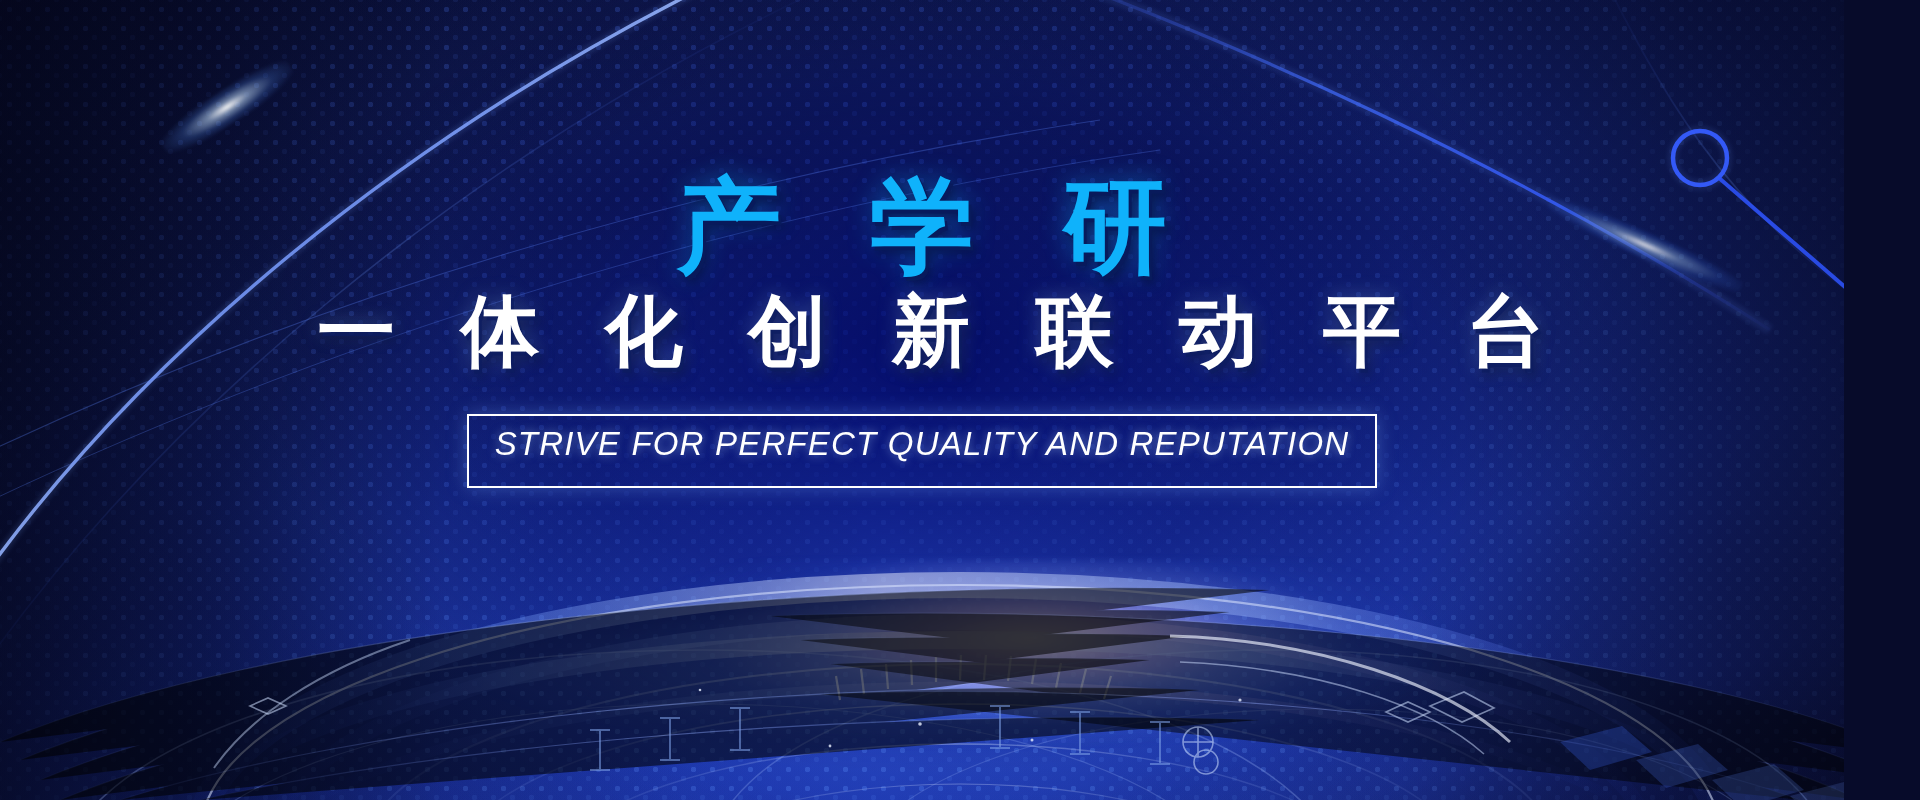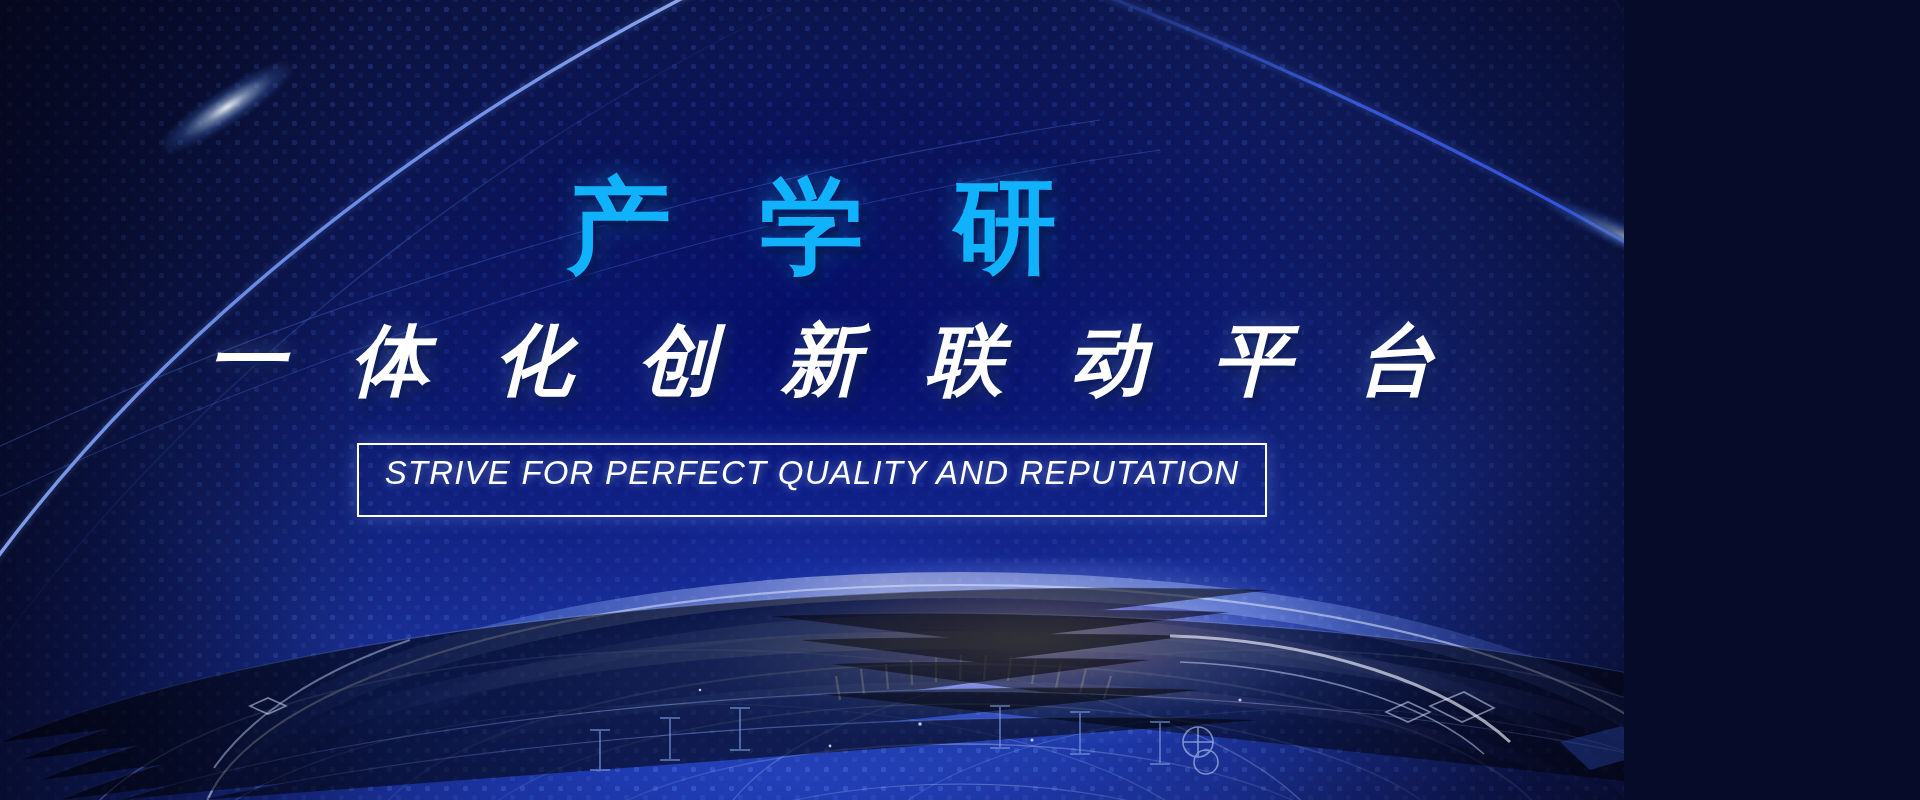--- a/index.html
+++ b/index.html
@@ -1,20 +1,20 @@
 <!DOCTYPE html>
 <html><head>
 <meta charset="utf-8">
 <style>
   * { margin:0; padding:0; box-sizing:border-box; }
   html,body { background:#070b2a; }
 
   #banner {
     position:relative;
-    width:1624px;
+    width:1844px;
     height:800px;
     overflow:hidden;
     font-family:"Liberation Sans", sans-serif;
     background:
       radial-gradient(ellipse 1100px 620px at 52% 74%, rgba(70,120,255,0.55) 0%, rgba(40,80,220,0.30) 38%, rgba(20,40,140,0.05) 70%, rgba(0,0,0,0) 100%),
       radial-gradient(ellipse 980px 700px at 46% 46%, rgba(40,70,210,0.55) 0%, rgba(24,44,150,0.25) 55%, rgba(0,0,0,0) 100%),
       linear-gradient(160deg, #080c2c 0%, #0c1340 22%, #14257e 50%, #1b31a2 72%, #1c2f96 88%, #121c63 100%);
   }
 
   
@@ -66,32 +66,31 @@
     color:#0fb2fb;
     line-height:1.12;
     text-shadow:
        3px 4px 0 rgba(8,26,92,0.95),
        5px 7px 10px rgba(4,10,50,0.6),
        0 0 26px rgba(26,170,255,0.45);
     -webkit-text-stroke:0;
     padding-left:30px;
   }
   .title-sub {
-    margin-top:30px;
+    margin-top:1px;
     font-size:78px;
     font-weight:bold;
     letter-spacing:22px;
     color:#ffffff;
     line-height:1.18;
     text-shadow:
        3px 4px 0 rgba(12,28,96,0.75),
        5px 8px 12px rgba(4,10,50,0.55),
        0 0 20px rgba(150,200,255,0.35);
     padding-left:40px;
-    font-style:italic;
   }
   .eng-wrap {
     margin-top:36px;
     display:inline-block;
     border:2px solid #ffffff;
     padding:9px 26px 23px 26px;
     box-shadow:0 0 18px rgba(120,170,255,0.35);
   }
   .eng {
     font-size:33px;

